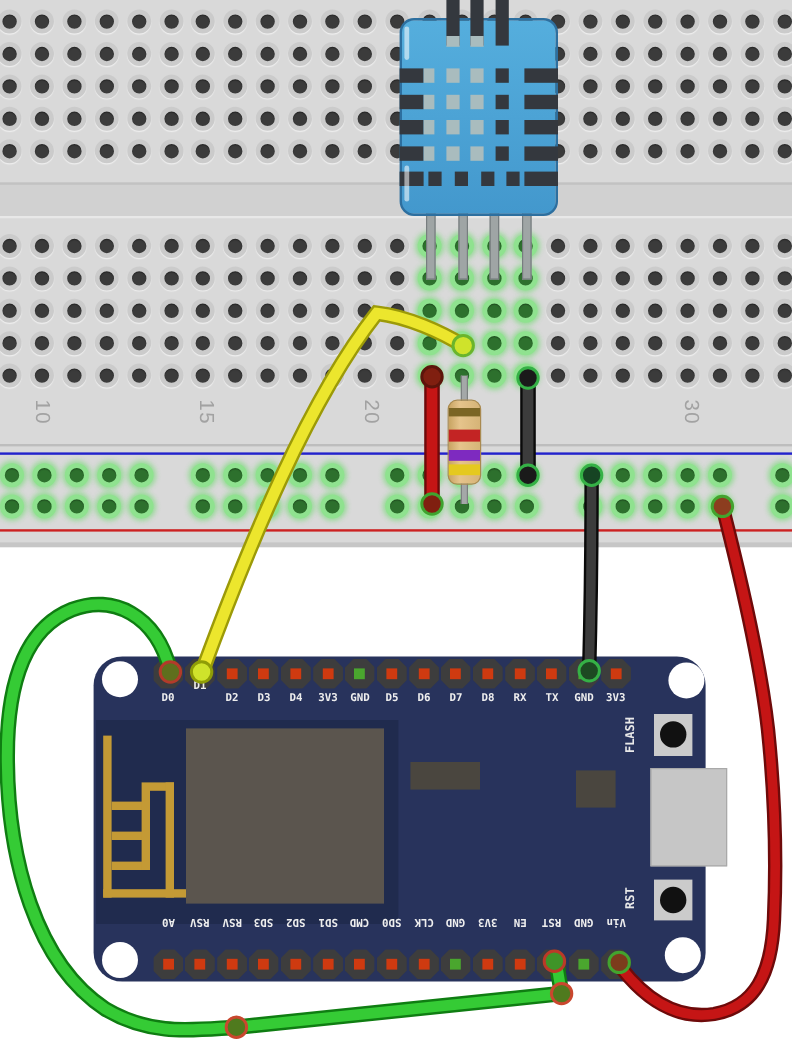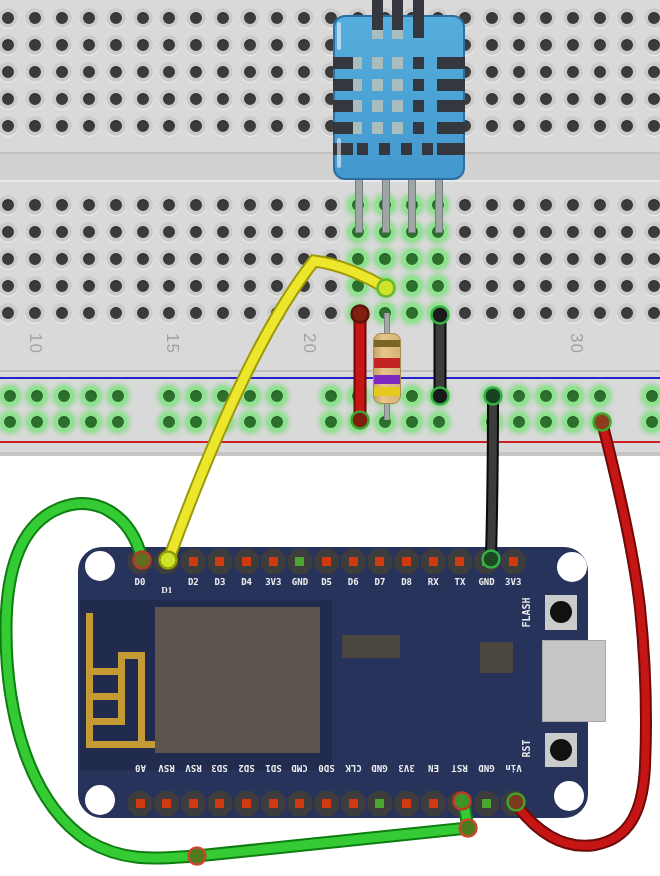--- a/index.html
+++ b/index.html
@@ -468,21 +468,21 @@
       </div>
 
     <div id="pins">
         <div class="pin" style="left: 49.5px; top: 2px;">
           <div class="sq"></div>
         </div>
         <div class="pinlabel" style="left: 48.5px; top: 30px;">D0</div>
         <div class="pin" style="left: 76.16px; top: 2px;">
           <div class="sq"></div>
         </div>
-        <div class="pinlabel" style="left: 75.16px; top: 38px; font-family: Liberation Serif, serif;">D1</div>
+        <div class="pinlabel" style="left: 75.16px; top: 20px;">D1</div>
         <div class="pin" style="left: 102.82px; top: 2px;">
           <div class="sq"></div>
         </div>
         <div class="pinlabel" style="left: 101.82px; top: 30px;">D2</div>
         <div class="pin" style="left: 129.48px; top: 2px;">
           <div class="sq"></div>
         </div>
         <div class="pinlabel" style="left: 128.48px; top: 30px;">D3</div>
         <div class="pin" style="left: 156.14px; top: 2px;">
           <div class="sq"></div>

